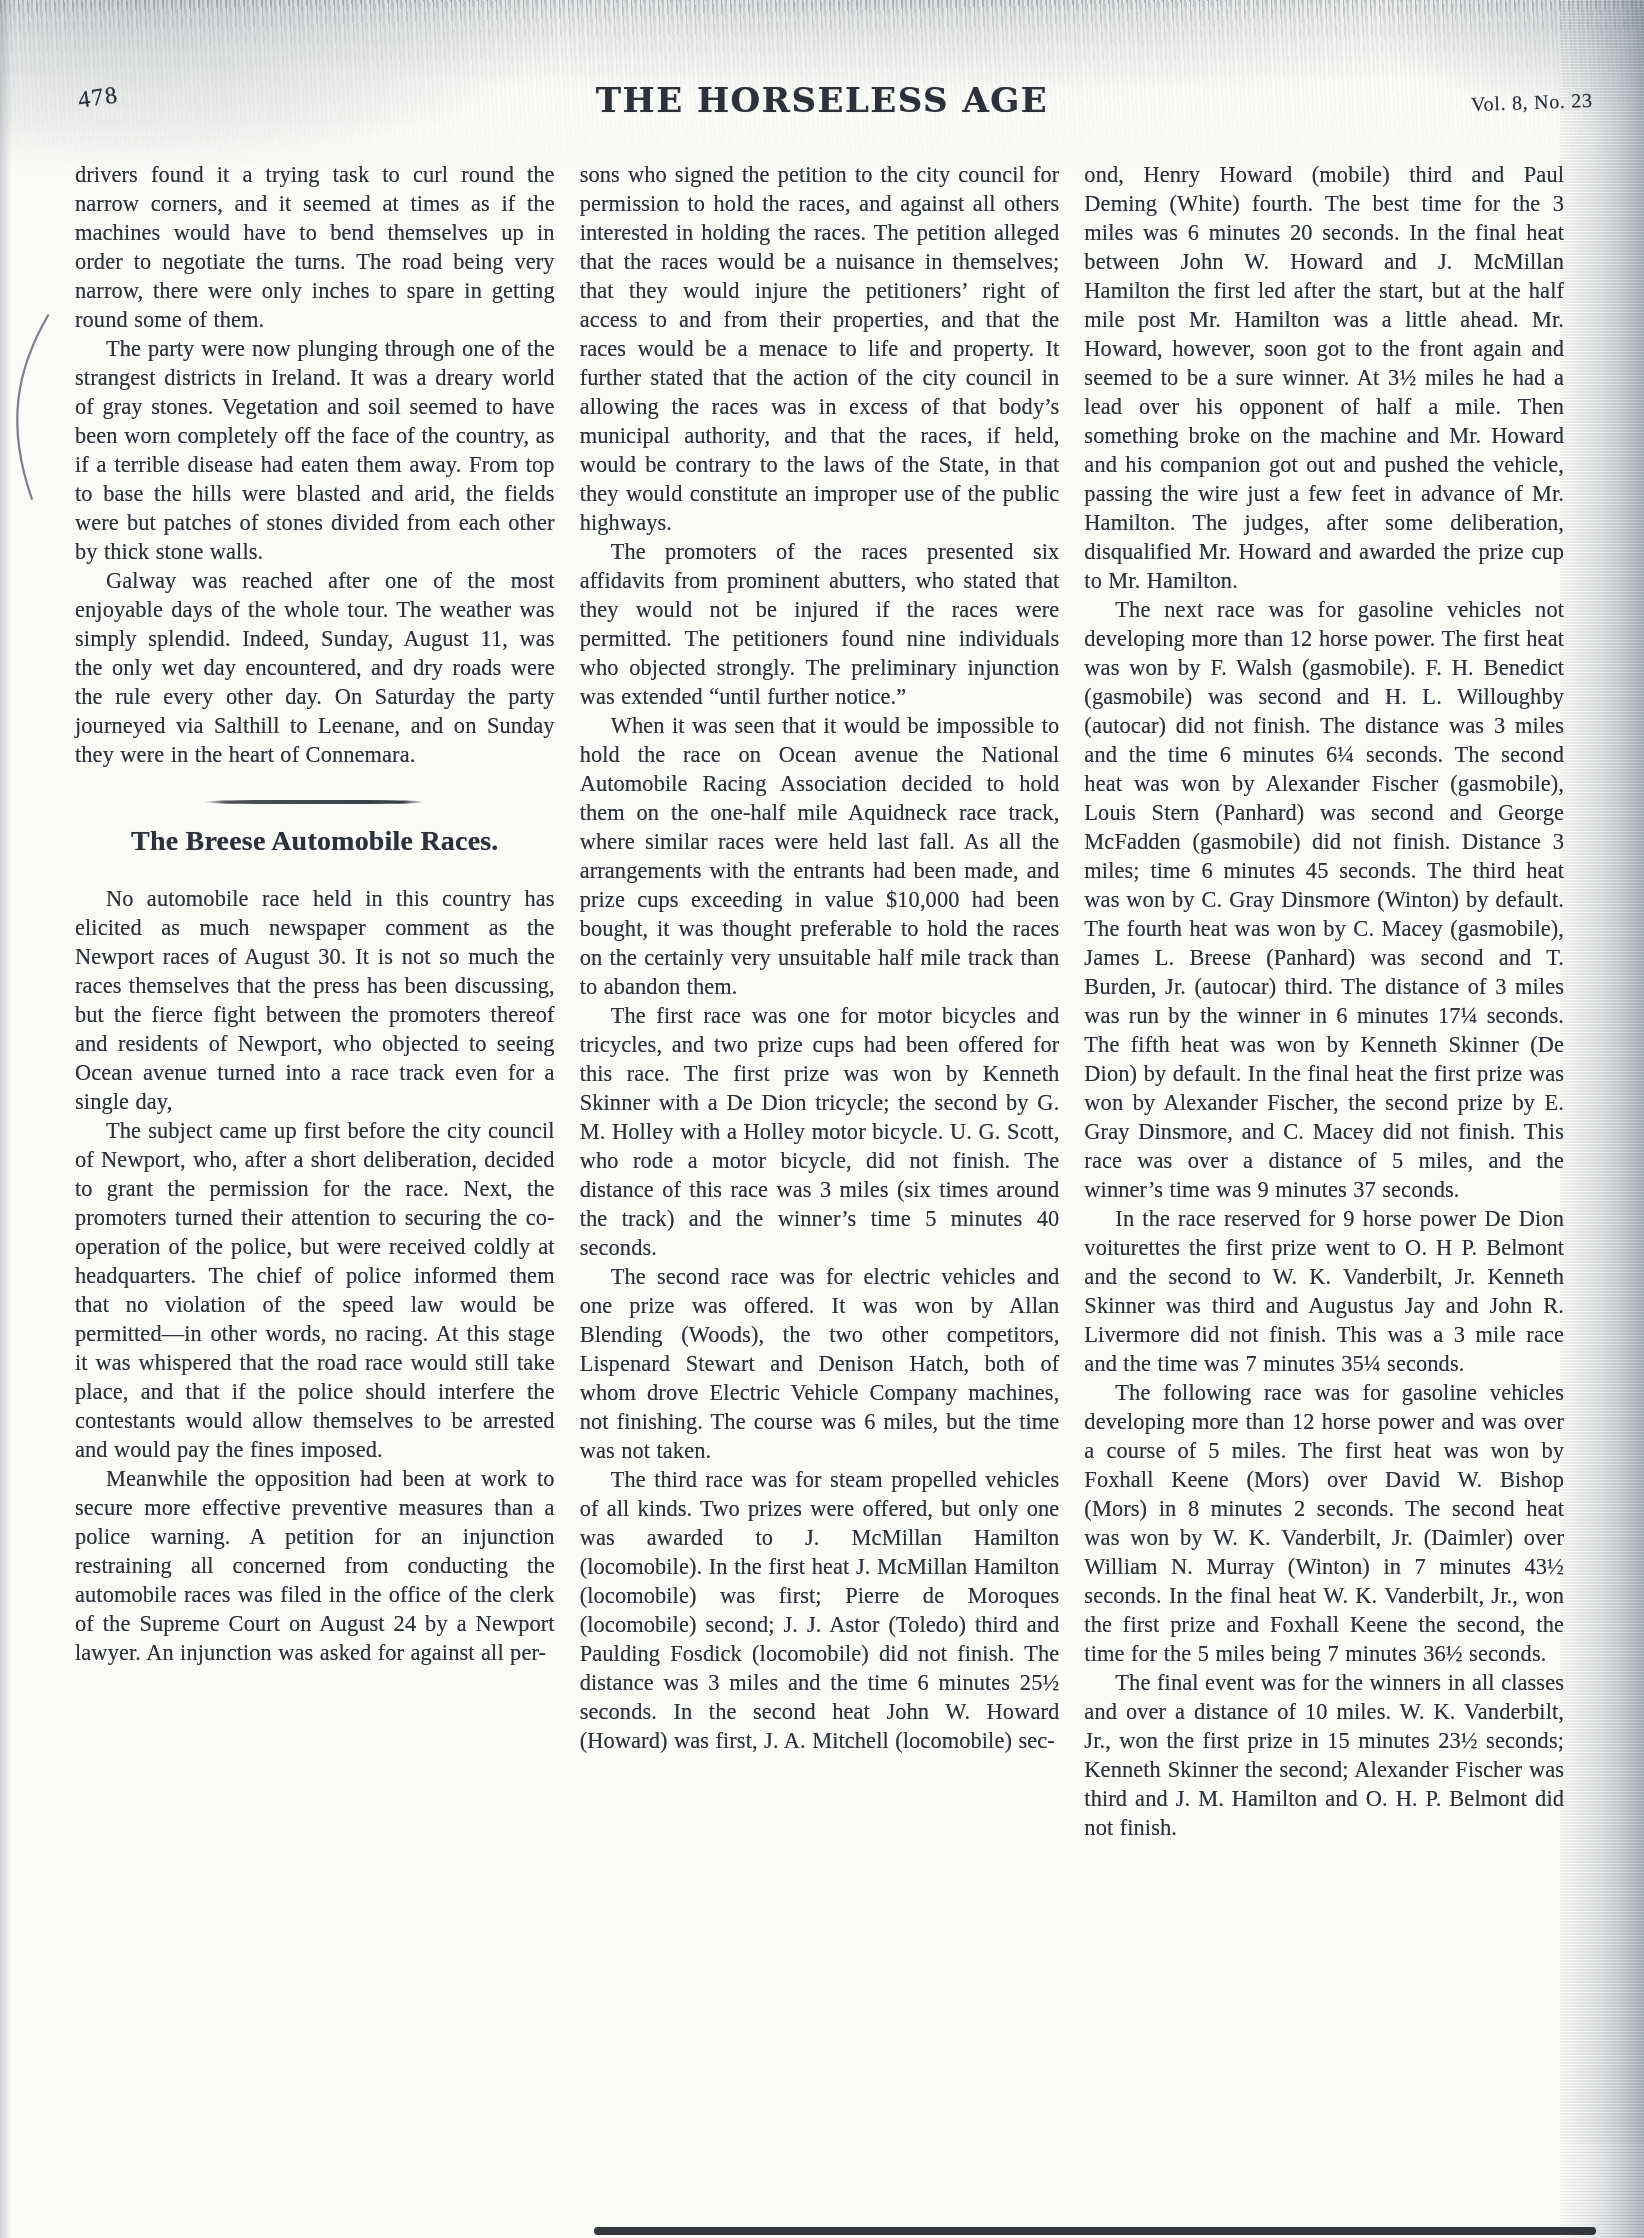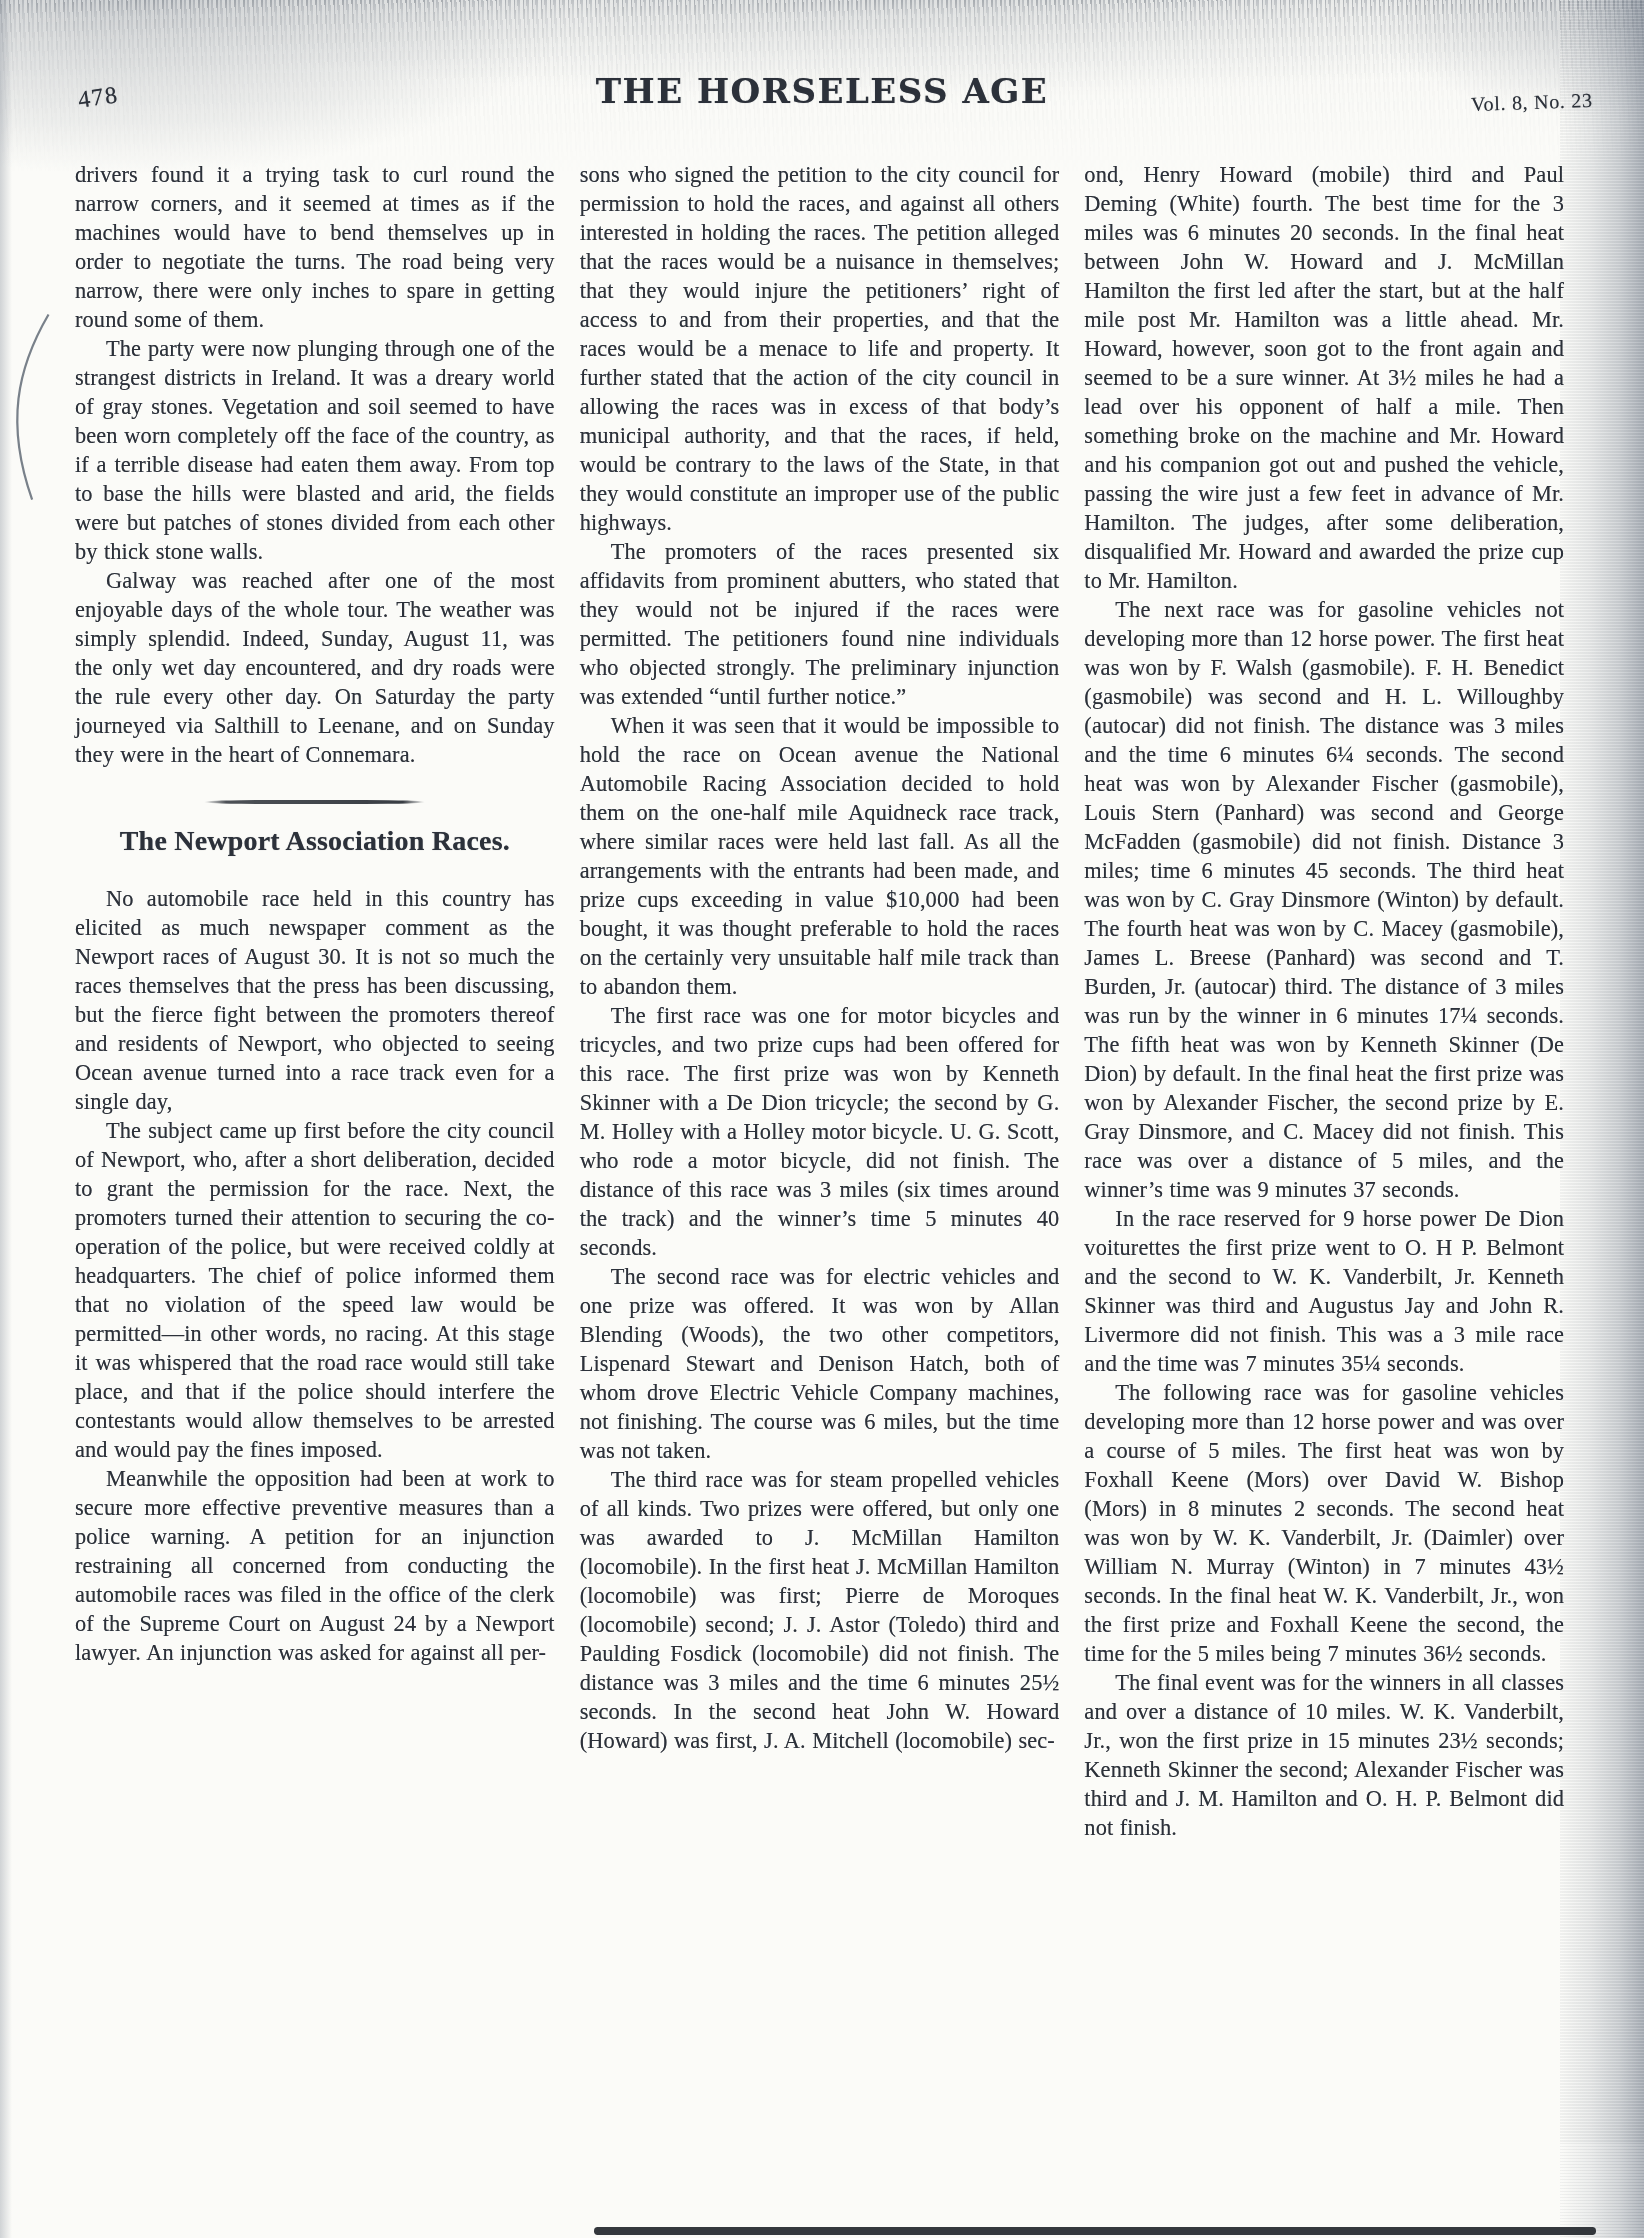--- a/index.html
+++ b/index.html
@@ -40,21 +40,21 @@
   }
   .left-mark { position: absolute; left: 1.5px; top: 310px; }
   .page-header { position: absolute; left: 0; top: 0; width: 100%; }
   .page-number {
     position: absolute; left: 78px; top: 84px;
     font-size: 24px; letter-spacing: 1.5px;
     transform: rotate(-8deg);
     text-shadow: 0 0 0.7px rgba(44,49,58,0.6);
   }
   .journal-title {
-    position: absolute; left: 0; top: 71px; width: 100%;
+    position: absolute; left: 0; top: 80px; width: 100%;
     text-align: center; font-size: 34px; font-weight: bold;
     letter-spacing: 1.5px; font-family: "DejaVu Serif", serif;
     text-shadow: 0 0 0.7px rgba(44,49,58,0.6);
   }
   .issue-info {
     position: absolute; right: 51px; top: 91px;
     font-size: 20px; letter-spacing: 0.7px;
     transform: rotate(-2deg);
     text-shadow: 0 0 0.7px rgba(44,49,58,0.5);
   }
@@ -103,21 +103,21 @@
     <div class="journal-title">THE HORSELESS AGE</div>
     <div class="issue-info">Vol. 8, No. 23</div>
   </div>
 
   <div class="columns">
     <div class="col">
         <p class="para cont">drivers found it a trying task to curl round the narrow corners, and it seemed at times as if the machines would have to bend themselves up in order to negotiate the turns. The road being very narrow, there were only inches to spare in getting round some of them.</p>
         <p class="para">The party were now plunging through one of the strangest districts in Ireland. It was a dreary world of gray stones. Vegetation and soil seemed to have been worn completely off the face of the country, as if a terrible disease had eaten them away. From top to base the hills were blasted and arid, the fields were but patches of stones divided from each other by thick stone walls.</p>
         <p class="para">Galway was reached after one of the most enjoyable days of the whole tour. The weather was simply splendid. Indeed, Sunday, August 11, was the only wet day encountered, and dry roads were the rule every other day. On Saturday the party journeyed via Salthill to Leenane, and on Sunday they were in the heart of Connemara.</p>
         <div class="swell-rule"></div>
-        <h2 class="article-heading">The Newport Association Races.</h2>
+        <h2 class="article-heading">The Breese Automobile Races.</h2>
         <p class="para">No automobile race held in this country has elicited as much newspaper comment as the Newport races of August 30. It is not so much the races themselves that the press has been discussing, but the fierce fight between the promoters thereof and residents of Newport, who objected to seeing Ocean avenue turned into a race track even for a single day,</p>
         <p class="para">The subject came up first before the city council of Newport, who, after a short deliberation, decided to grant the permission for the race. Next, the promoters turned their attention to securing the co-operation of the police, but were received coldly at headquarters. The chief of police informed them that no violation of the speed law would be permitted—in other words, no racing. At this stage it was whispered that the road race would still take place, and that if the police should interfere the contestants would allow themselves to be arrested and would pay the fines imposed.</p>
         <p class="para">Meanwhile the opposition had been at work to secure more effective preventive measures than a police warning. A petition for an injunction restraining all concerned from conducting the automobile races was filed in the office of the clerk of the Supreme Court on August 24 by a Newport lawyer. An injunction was asked for against all per-</p>
       </div>
     <div class="col">
         <p class="para cont">sons who signed the petition to the city council for permission to hold the races, and against all others interested in holding the races. The petition alleged that the races would be a nuisance in themselves; that they would injure the petitioners’ right of access to and from their properties, and that the races would be a menace to life and property. It further stated that the action of the city council in allowing the races was in excess of that body’s municipal authority, and that the races, if held, would be contrary to the laws of the State, in that they would constitute an improper use of the public highways.</p>
         <p class="para">The promoters of the races presented six affidavits from prominent abutters, who stated that they would not be injured if the races were permitted. The petitioners found nine individuals who objected strongly. The preliminary injunction was extended “until further notice.”</p>
         <p class="para">When it was seen that it would be impossible to hold the race on Ocean avenue the National Automobile Racing Association decided to hold them on the one-half mile Aquidneck race track, where similar races were held last fall. As all the arrangements with the entrants had been made, and prize cups exceeding in value $10,000 had been bought, it was thought preferable to hold the races on the certainly very unsuitable half mile track than to abandon them.</p>
         <p class="para">The first race was one for motor bicycles and tricycles, and two prize cups had been offered for this race. The first prize was won by Kenneth Skinner with a De Dion tricycle; the second by G. M. Holley with a Holley motor bicycle. U. G. Scott, who rode a motor bicycle, did not finish. The distance of this race was 3 miles (six times around the track) and the winner’s time 5 minutes 40 seconds.</p>
         <p class="para">The second race was for electric vehicles and one prize was offered. It was won by Allan Blending (Woods), the two other competitors, Lispenard Stewart and Denison Hatch, both of whom drove Electric Vehicle Company machines, not finishing. The course was 6 miles, but the time was not taken.</p>

